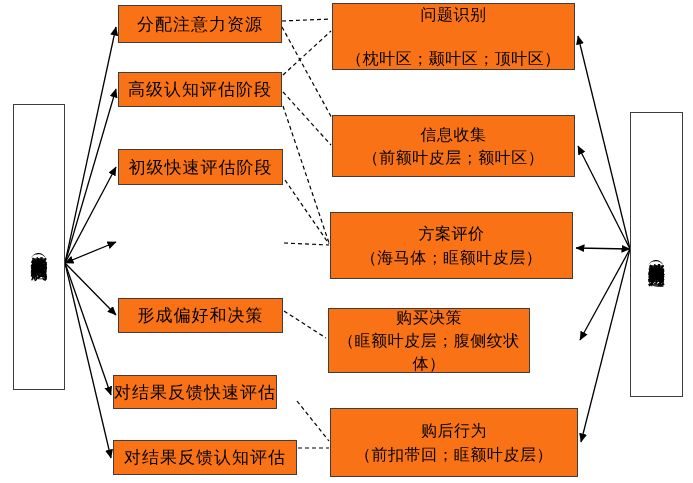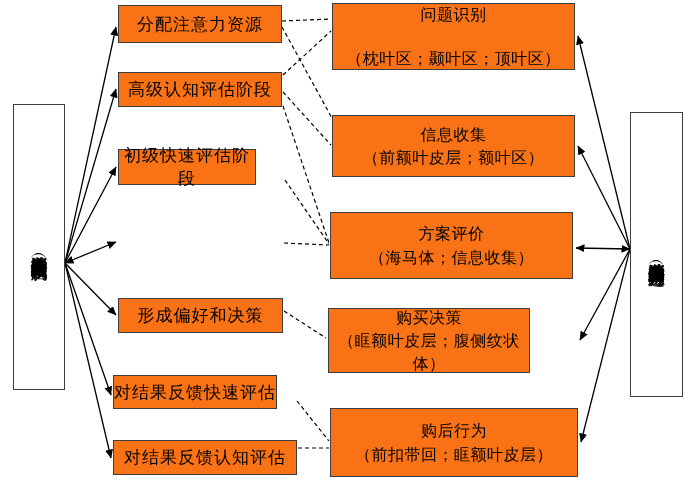--- a/index.html
+++ b/index.html
@@ -77,21 +77,21 @@
   <div class="vbox" style="left:630px;top:112px;width:53px;height:285px;">
     <span>消费者购买决策经典模型（行为过程）</span>
   </div>
 
   <div class="box lbox" style="left:118px;top:5px;width:164px;height:38px;">
     <span>分配注意力资源</span>
   </div>
   <div class="box lbox" style="left:118px;top:72px;width:164px;height:35px;">
     <span>高级认知评估阶段</span>
   </div>
-  <div class="box lbox" style="left:118px;top:149px;width:138px;height:36px;">
+  <div class="box lbox" style="left:118px;top:149px;width:165px;height:36px;">
     <span>初级快速评估阶段</span>
   </div>
   <div class="box lbox" style="left:118px;top:298px;width:165px;height:35px;">
     <span>形成偏好和决策</span>
   </div>
   <div class="box lbox" style="left:113px;top:375px;width:164px;height:34px;">
     <span>对结果反馈快速评估</span>
   </div>
   <div class="box lbox" style="left:113px;top:440px;width:184px;height:35px;">
     <span>对结果反馈认知评估</span>
@@ -100,21 +100,21 @@
   <div class="box rbox" style="left:332px;top:3px;width:243px;height:67px;gap:20px;">
     <span class="title">问题识别</span>
     <span class="regions">（枕叶区；颞叶区；顶叶区）</span>
   </div>
   <div class="box rbox" style="left:332px;top:115px;width:243px;height:62px;">
     <span class="title">信息收集</span>
     <span class="regions">（前额叶皮层；额叶区）</span>
   </div>
   <div class="box rbox" style="left:330px;top:212px;width:243px;height:67px;">
     <span class="title">方案评价</span>
-    <span class="regions">（海马体；信息收集）</span>
+    <span class="regions">（海马体；眶额叶皮层）</span>
   </div>
   <div class="box rbox" style="left:328px;top:308px;width:202px;height:65px;">
     <span class="title">购买决策</span>
     <span class="regions">（眶额叶皮层；腹侧纹状体）</span>
   </div>
   <div class="box rbox" style="left:330px;top:408px;width:248px;height:69px;">
     <span class="title">购后行为</span>
     <span class="regions">（前扣带回；眶额叶皮层）</span>
   </div>
 

